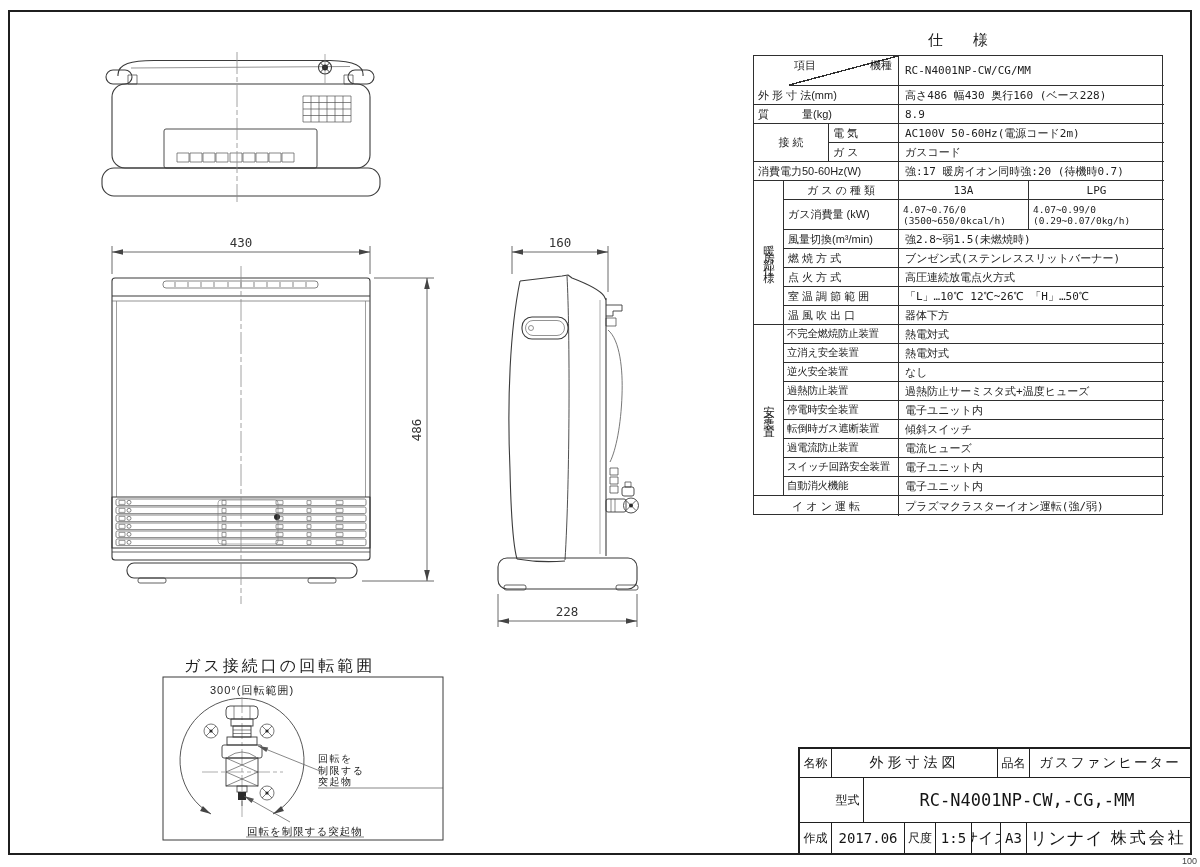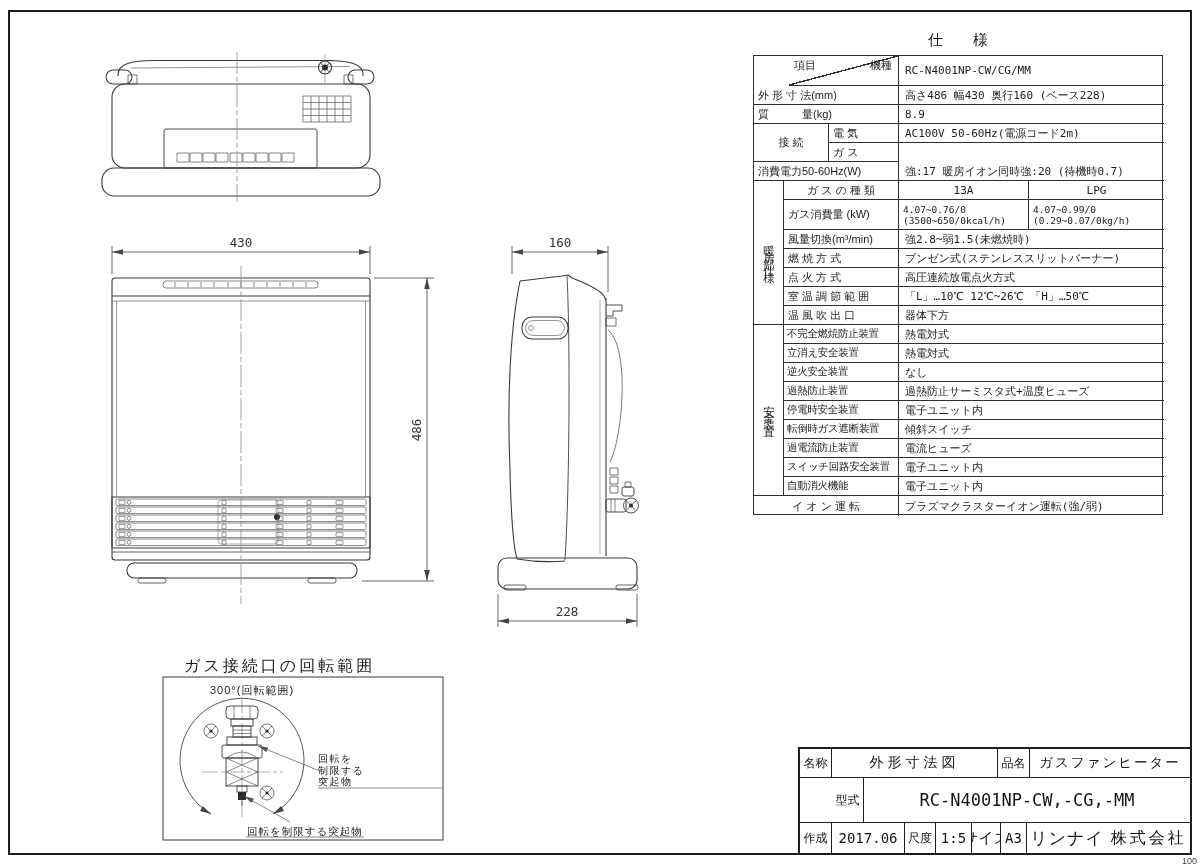--- a/index.html
+++ b/index.html
@@ -293,20 +293,21 @@
     <div class="c" style="grid-column:1/4;grid-row:2">外 形 寸 法(mm)</div>
     <div class="c nr v" style="grid-column:4/6;grid-row:2">高さ486 幅430 奥行160 (ベース228)</div>
 
     <div class="c" style="grid-column:1/4;grid-row:3">質　　　量(kg)</div>
     <div class="c nr v" style="grid-column:4/6;grid-row:3">8.9</div>
 
     <div class="c ctr" style="grid-column:1/3;grid-row:4/6">接 続</div>
     <div class="c" style="grid-column:3/4;grid-row:4">電 気</div>
     <div class="c nr v" style="grid-column:4/6;grid-row:4">AC100V 50-60Hz(電源コード2m)</div>
     <div class="c" style="grid-column:3/4;grid-row:5">ガ ス</div>
+    <div class="c nr v" style="grid-column:4/6;grid-row:5">ガスコード</div>
 
     <div class="c" style="grid-column:1/4;grid-row:6">消費電力50-60Hz(W)</div>
     <div class="c nr v" style="grid-column:4/6;grid-row:6">強:17 暖房イオン同時強:20 (待機時0.7)</div>
 
     <div class="c vgroup" style="grid-column:1/2;grid-row:7/14">暖房部仕様</div>
     <div class="c ctr" style="grid-column:2/4;grid-row:7">ガ ス の 種 類</div>
     <div class="c ctr v" style="grid-column:4/5;grid-row:7;justify-content:center;padding:0">13A</div>
     <div class="c ctr nr v" style="grid-column:5/6;grid-row:7;justify-content:center;padding:0">LPG</div>
     <div class="c" style="grid-column:2/4;grid-row:8">ガス消費量 (kW)</div>
     <div class="c c2 v" style="grid-column:4/5;grid-row:8">

